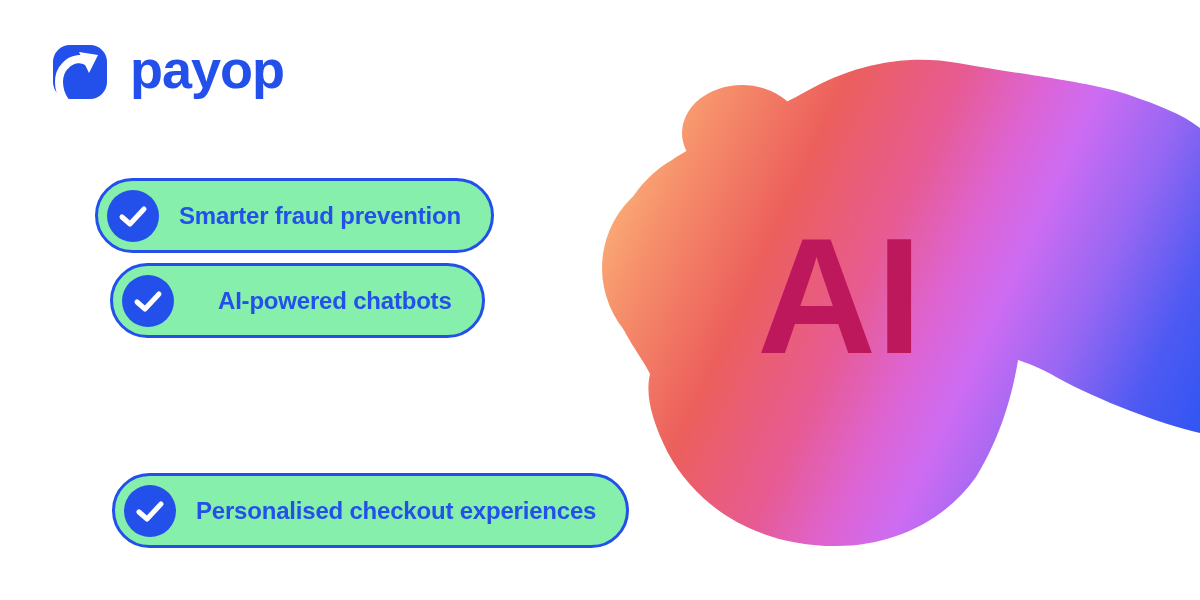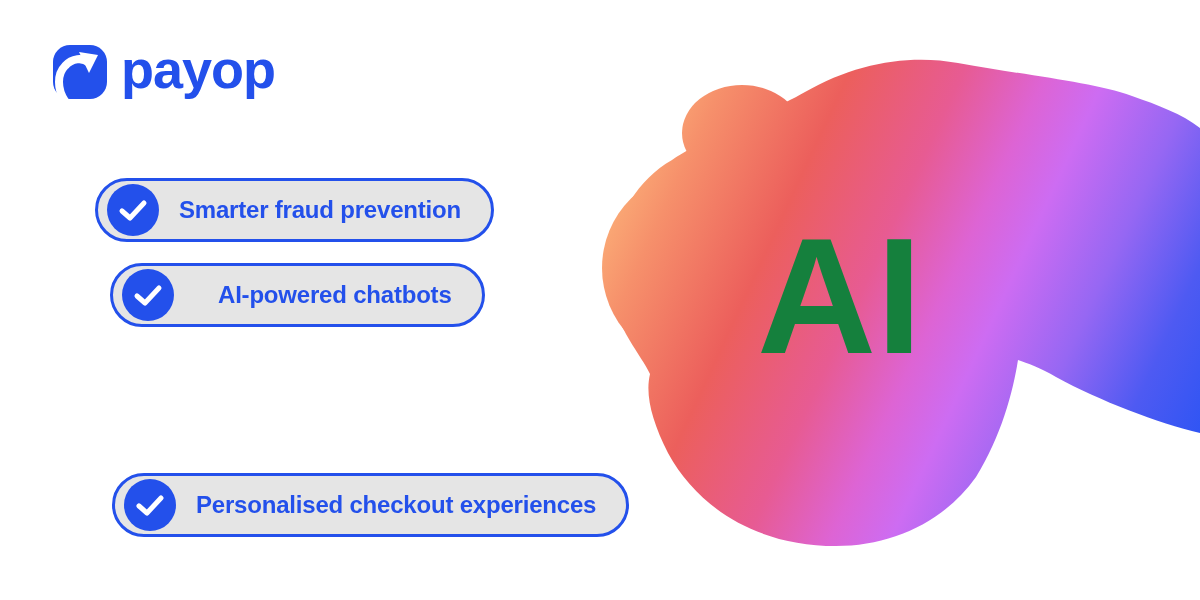--- a/index.html
+++ b/index.html
@@ -11,39 +11,39 @@
   
   .logo{position:absolute;left:52px;top:44px;display:flex;align-items:center;gap:13px;}
   .logo-icon{width:56px;height:56px;display:block;}
   .wordmark{
     font-size:54px;font-weight:800;letter-spacing:-1px;line-height:1;
     transform:translateY(-3px);
   }
   
   .pill{
     position:absolute;display:inline-flex;align-items:center;
-    height:64px;box-sizing:border-box;
+    height:75px;box-sizing:border-box;
     border:3px solid var(--brand);border-radius:40px;
-    padding:0 30px 0 9px;background:#e5e5e5;white-space:nowrap;
+    padding:0 30px 0 9px;background:#86efac;white-space:nowrap;
   }
   .pill .check{width:52px;height:52px;flex:0 0 auto;display:block;}
   .pill .label{
     margin-left:20px;font-size:24px;font-weight:700;
     color:var(--brand);letter-spacing:-0.2px;
   }
   .pill1{left:95px;top:178px;}
   .pill2{left:110px;top:263px;gap:24px;}
   .pill3{left:95px;top:348px;}
   .pill4{left:112px;top:433px;margin-top:40px;}
   
   .blob-svg{position:absolute;left:0;top:0;width:1200px;height:600px;display:block;}
   .ai-label{
     position:absolute;left:757px;top:214px;
     font-size:165px;font-weight:800;line-height:1;letter-spacing:0;
-    color:#15803d;
+    color:#be185d;
   }
 </style>
 </head>
 <body>
 
 <div class="canvas" style="--brand:#2350EB;">
 
   <svg class="blob-svg" viewBox="0 0 1200 600" aria-hidden="true">
     <defs>
       <linearGradient id="blobGrad" gradientUnits="userSpaceOnUse" x1="590" y1="140" x2="1215" y2="430">
@@ -81,21 +81,21 @@
   </svg>
 
   <div class="ai-label">AI</div>
 
   <div class="logo">
     <svg class="logo-icon" viewBox="0 0 56 56" aria-hidden="true">
       <rect x="1" y="1" width="54" height="54" rx="17" fill="#2350EB"></rect>
       <path d="M 13 57 C 5 45 5 30 13 22 C 20 14 31 13 37 19" fill="none" stroke="#ffffff" stroke-width="8" stroke-linecap="round"></path>
       <polygon points="27,8 46,11 37,29" fill="#ffffff"></polygon>
     </svg>
-    <div class="wordmark" style="color:var(--brand);">payop</div>
+    <div class="wordmark" style="color:var(--brand);margin-left:9px;">payop</div>
   </div>
 
   <div class="pill pill1">
     <svg class="check" viewBox="0 0 52 52" aria-hidden="true">
       <circle cx="26" cy="26" r="26" fill="#2350EB"></circle>
       <polyline points="15,27 23,34 37,19" fill="none" stroke="#ffffff" stroke-width="5" stroke-linecap="round" stroke-linejoin="round"></polyline>
     </svg>
     <span class="label">Smarter fraud prevention</span>
   </div>
 

